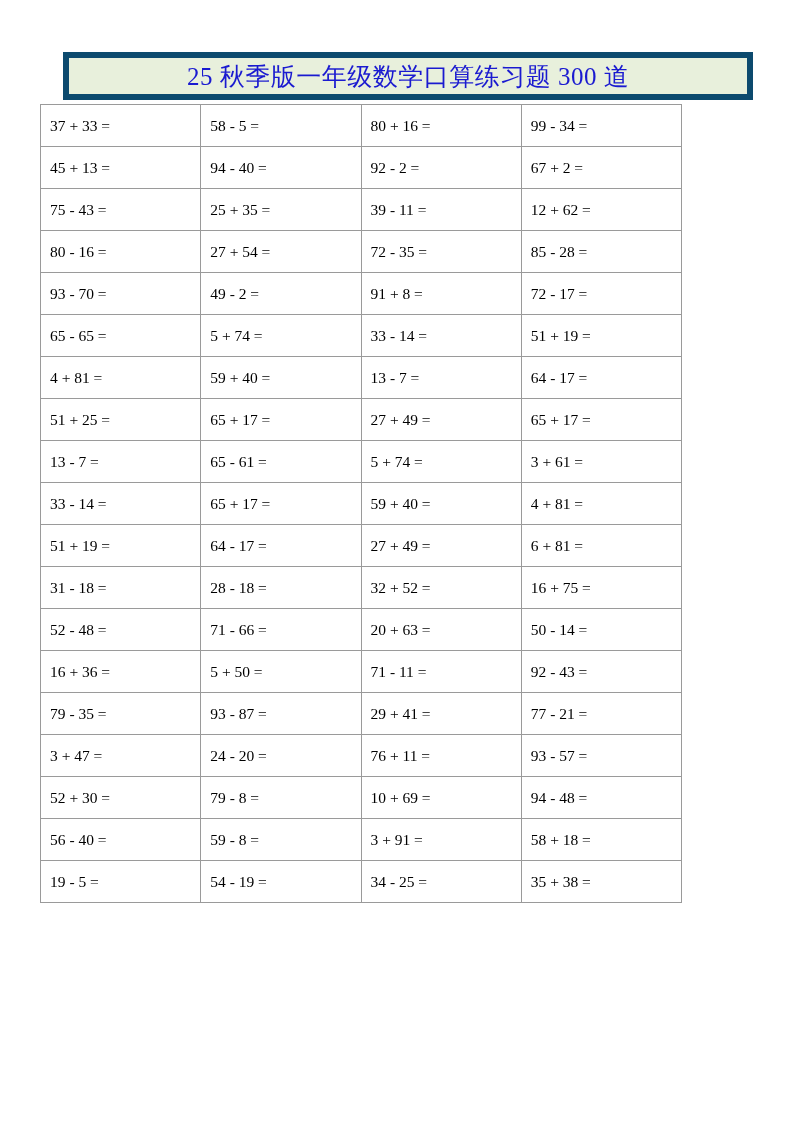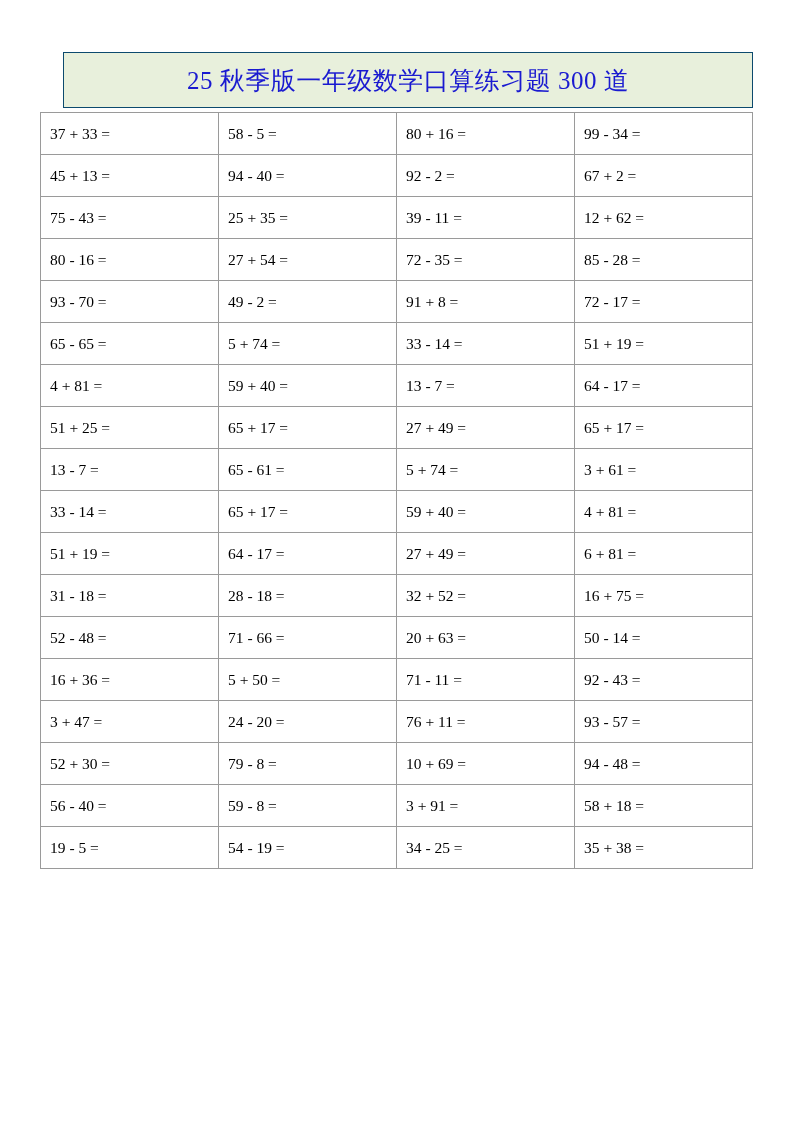--- a/index.html
+++ b/index.html
@@ -14,38 +14,38 @@
   }
   .page {
     position: relative;
     width: 793px;
     height: 1122px;
     box-sizing: border-box;
     padding: 52px 40px 0 40px;
   }
   .title-bar {
     background: #e8f0dc;
-    border: 1px solid #0c4a6e;
-    height: 56px;
+    border: 6px solid #0c4a6e;
+    height: 48px;
     display: flex;
     align-items: center;
     justify-content: center;
     box-sizing: border-box;
     margin-left: 23px;
   }
   .title-text {
     color: #1a1ad0;
     font-size: 25px;
     font-family: "Liberation Serif", serif;
     letter-spacing: 0.5px;
     white-space: nowrap;
   }
   table.worksheet {
     border-collapse: collapse;
-    width: 713px;
+    width: 642px;
     table-layout: fixed;
     margin-top: 4px;
   }
   table.worksheet td {
     border: 1px solid #9a9a9a;
     height: 42px;
     box-sizing: border-box;
     padding: 0 0 0 9px;
     font-size: 15.5px;
     font-family: "Liberation Serif", serif;
@@ -144,20 +144,26 @@
           <td>20 + 63 =</td>
           <td>50 - 14 =</td>
         </tr>
         <tr>
           <td>16 + 36 =</td>
           <td>5 + 50 =</td>
           <td>71 - 11 =</td>
           <td>92 - 43 =</td>
         </tr>
         <tr>
+          <td>79 - 35 =</td>
+          <td>93 - 87 =</td>
+          <td>29 + 41 =</td>
+          <td>77 - 21 =</td>
+        </tr>
+        <tr>
           <td>3 + 47 =</td>
           <td>24 - 20 =</td>
           <td>76 + 11 =</td>
           <td>93 - 57 =</td>
         </tr>
         <tr>
           <td>52 + 30 =</td>
           <td>79 - 8 =</td>
           <td>10 + 69 =</td>
           <td>94 - 48 =</td>

